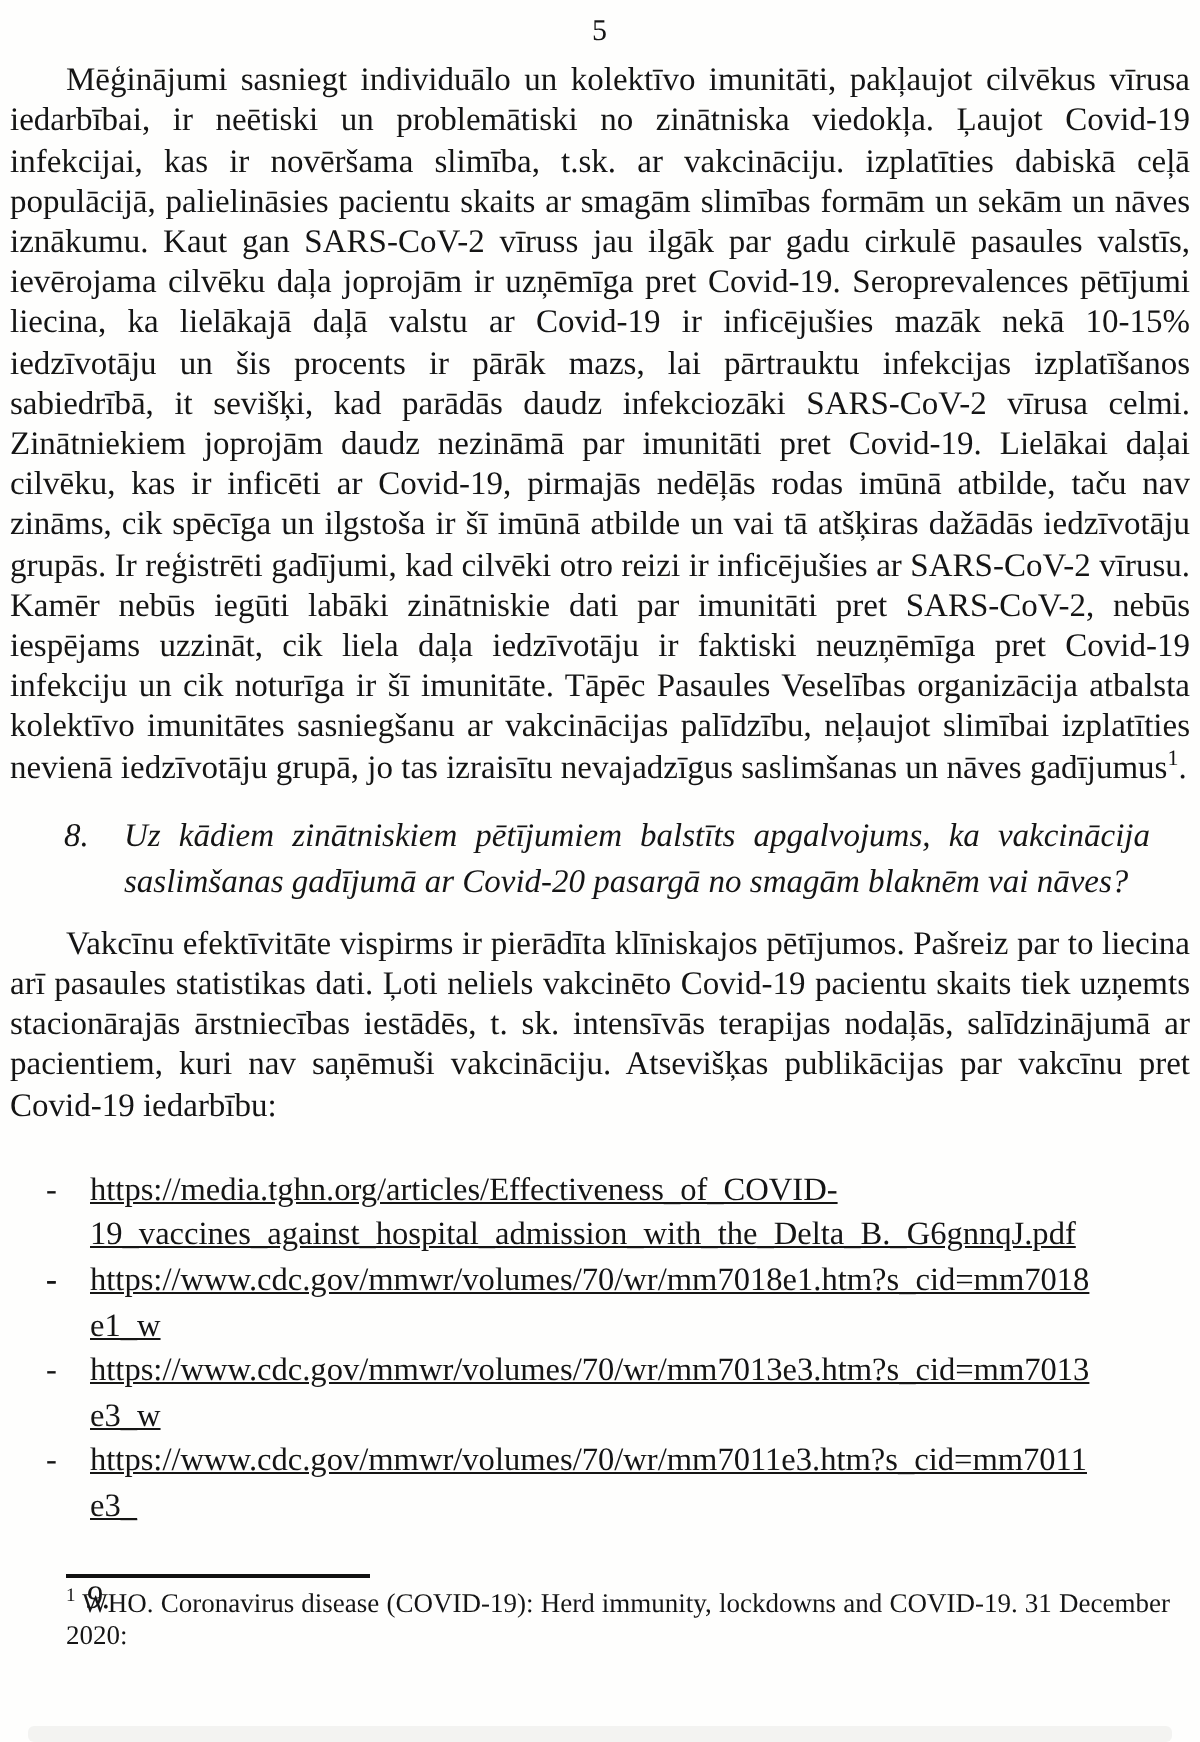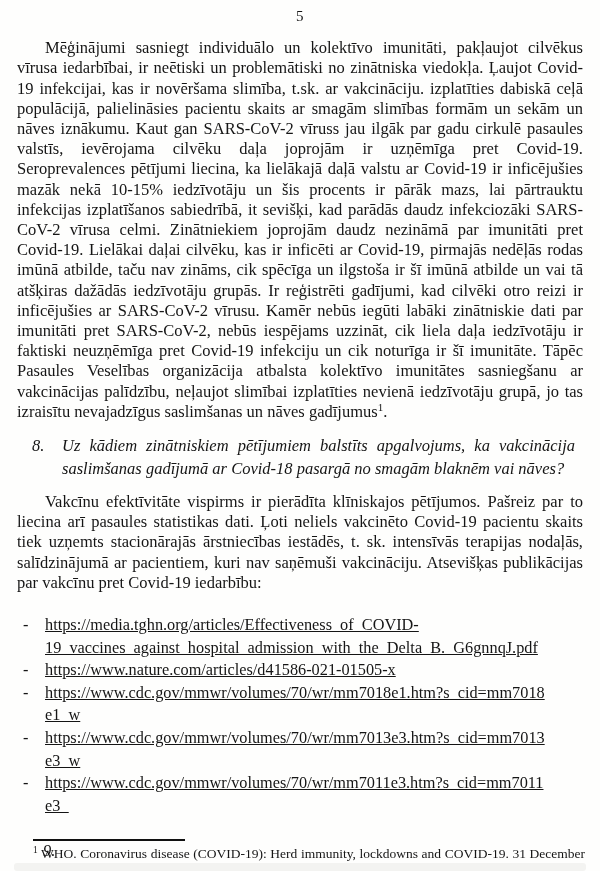--- a/index.html
+++ b/index.html
@@ -21,21 +21,21 @@
     padding: 6px 5px 0 5px;
   }
   .page-number {
     text-align: center;
     font-size: 15px;
     margin-bottom: 4px;
     letter-spacing: 0.5px;
   }
   .para {
     text-align: justify;
-    margin: 12px;
+    margin: 0;
   }
   .para.indent {
     text-indent: 28px;
   }
   sup.fn-ref {
     font-size: 11px;
     line-height: 0;
     vertical-align: super;
   }
   .question {
@@ -112,34 +112,33 @@
 <body>
 
 <div class="page">
 
   <div class="page-number">5</div>
 
   <p class="para indent"><span>Mēģinājumi sasniegt individuālo un kolektīvo imunitāti, pakļaujot cilvēkus vīrusa iedarbībai, ir neētiski un problemātiski no zinātniska viedokļa. Ļaujot Covid-19 infekcijai, kas ir novēršama slimība, t.sk. ar vakcināciju. izplatīties dabiskā ceļā populācijā, palielināsies pacientu skaits ar smagām slimības formām un sekām un nāves iznākumu. Kaut gan SARS-CoV-2 vīruss jau ilgāk par gadu cirkulē pasaules valstīs, ievērojama cilvēku daļa joprojām ir uzņēmīga pret Covid-19. Seroprevalences pētījumi liecina, ka lielākajā daļā valstu ar Covid-19 ir inficējušies mazāk nekā 10-15% iedzīvotāju un šis procents ir pārāk mazs, lai pārtrauktu infekcijas izplatīšanos sabiedrībā, it sevišķi, kad parādās daudz infekciozāki SARS-CoV-2 vīrusa celmi. Zinātniekiem joprojām daudz nezināmā par imunitāti pret Covid-19. Lielākai daļai cilvēku, kas ir inficēti ar Covid-19, pirmajās nedēļās rodas imūnā atbilde, taču nav zināms, cik spēcīga un ilgstoša ir šī imūnā atbilde un vai tā atšķiras dažādās iedzīvotāju grupās. Ir reģistrēti gadījumi, kad cilvēki otro reizi ir inficējušies ar SARS-CoV-2 vīrusu. Kamēr nebūs iegūti labāki zinātniskie dati par imunitāti pret SARS-CoV-2, nebūs iespējams uzzināt, cik liela daļa iedzīvotāju ir faktiski neuzņēmīga pret Covid-19 infekciju un cik noturīga ir šī imunitāte. Tāpēc Pasaules Veselības organizācija atbalsta kolektīvo imunitātes sasniegšanu ar vakcinācijas palīdzību, neļaujot slimībai izplatīties nevienā iedzīvotāju grupā, jo tas izraisītu nevajadzīgus saslimšanas un nāves gadījumus</span><sup class="fn-ref">1</sup><span>.</span></p>
 
   <div class="question">
     <span class="q-num">8.</span>
-    <span>Uz kādiem zinātniskiem pētījumiem balstīts apgalvojums, ka vakcinācija saslimšanas gadījumā ar Covid-18 pasargā no smagām blaknēm vai nāves?</span>
+    <span>Uz kādiem zinātniskiem pētījumiem balstīts apgalvojums, ka vakcinācija saslimšanas gadījumā ar Covid-20 pasargā no smagām blaknēm vai nāves?</span>
   </div>
 
   <p class="para indent">Vakcīnu efektīvitāte vispirms ir pierādīta klīniskajos pētījumos. Pašreiz par to liecina arī pasaules statistikas dati. Ļoti neliels vakcinēto Covid-19 pacientu skaits tiek uzņemts stacionārajās ārstniecības iestādēs, t. sk. intensīvās terapijas nodaļās, salīdzinājumā ar pacientiem, kuri nav saņēmuši vakcināciju. Atsevišķas publikācijas par vakcīnu pret Covid-19 iedarbību:</p>
 
   <ul class="links">
     <li>
       <span class="dash">-</span>
       <a class="link-text">https://media.tghn.org/articles/Effectiveness_of_COVID-<br>19_vaccines_against_hospital_admission_with_the_Delta_B._G6gnnqJ.pdf</a>
     </li>
 
     <li>
       <span class="dash">-</span>
-      <a class="link-text">https://www.nature.com/articles/d41586-021-01505-x</a>
     </li>
 
     <li>
       <span class="dash">-</span>
       <a class="link-text">https://www.cdc.gov/mmwr/volumes/70/wr/mm7018e1.htm?s_cid=mm7018<br>e1_w</a>
     </li>
 
     <li>
       <span class="dash">-</span>
       <a class="link-text">https://www.cdc.gov/mmwr/volumes/70/wr/mm7013e3.htm?s_cid=mm7013<br>e3_w</a>

